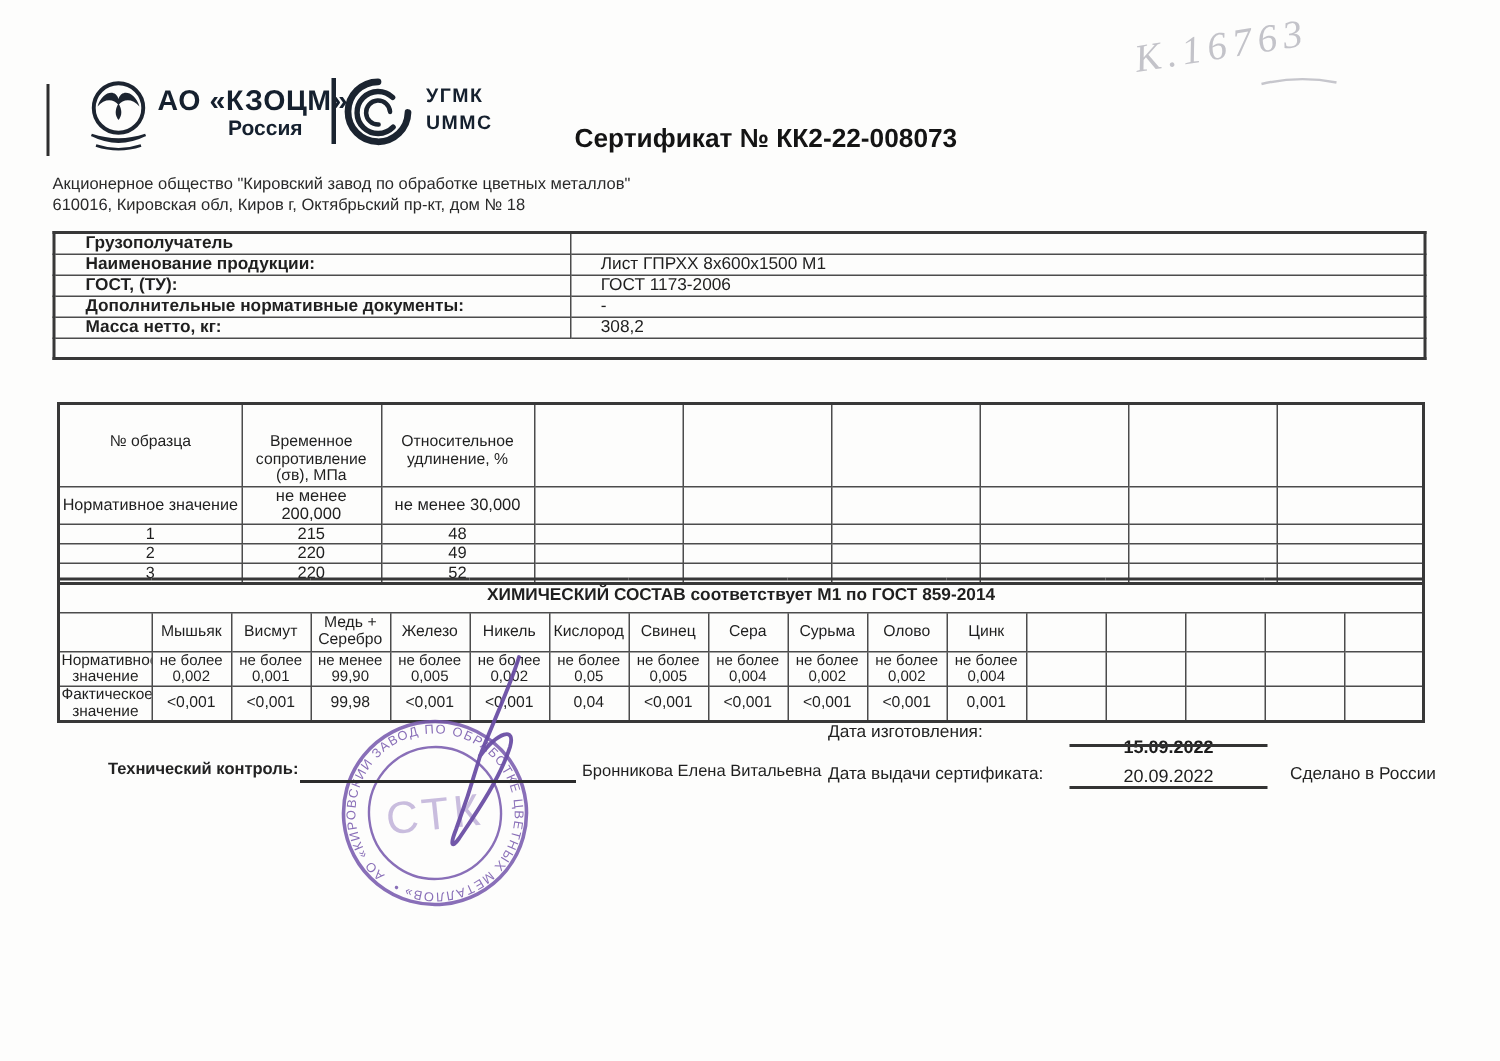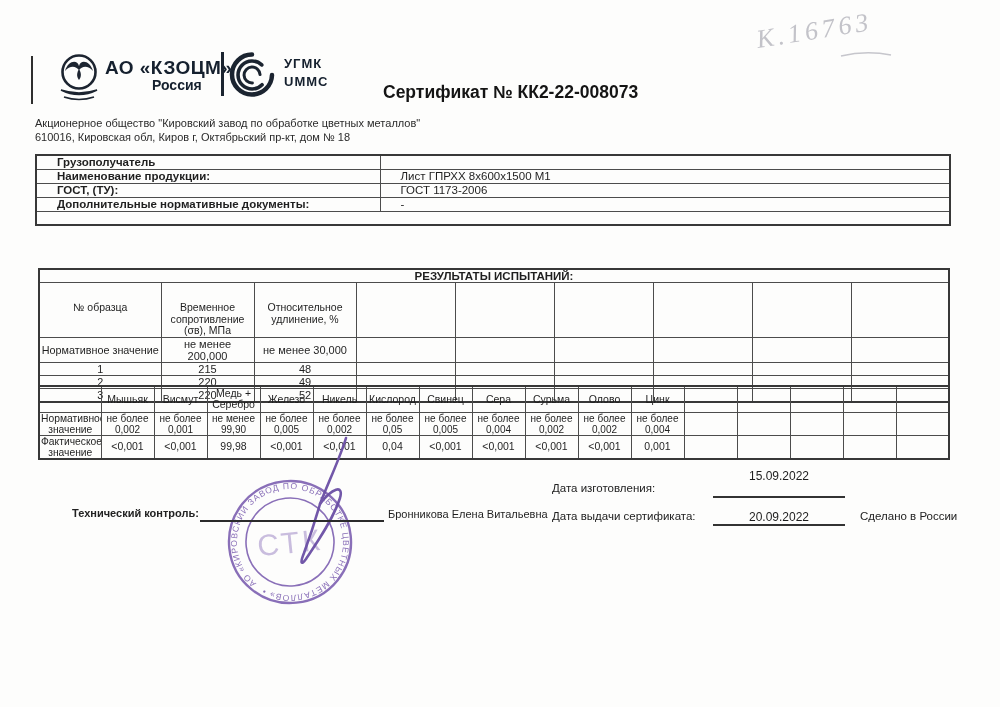--- a/index.html
+++ b/index.html
@@ -47,21 +47,21 @@
   #chem-table td.rowlbl { font-size:10.3px; }
   #chem-table td.norm { font-size:10px; }
 
   
   .ft-label { font-size:11.5px; color:#222; }
   .lab-manu  { left:552px; top:482px; }
   .lab-issue { left:552px; top:510px; }
   .made-in   { left:860px; top:510px; }
   .tech-ctrl { left:72px;  top:507px; font-weight:bold; font-size:11px; }
   .date-val  { width:128px; text-align:center; font-size:12px; color:#1d1d1d; }
-  .date-manu  { left:715px; top:469px; }
+  .date-manu  { left:715px; top:491px;font-weight:bold; }
   .date-issue { left:715px; top:510px; }
   .underline { height:2px; background:#333; }
   .ul-manu  { left:713px; top:496px; width:132px; }
   .ul-issue { left:713px; top:524px; width:132px; }
   .sig-line { left:200px; top:520px; width:184px; height:2px; background:#2b2b2b; }
   .inspector { left:388px; top:508px; font-size:11px; }
 
   .stamp-svg { left:224px; top:476px; opacity:.88; }
   .signature-svg { left:278px; top:428px; }
   .note-underline { left:840px; top:50px; }
@@ -123,42 +123,43 @@
         </tr>
         <tr>
           <td class="lbl">ГОСТ, (ТУ):</td>
           <td>ГОСТ 1173-2006</td>
         </tr>
         <tr>
           <td class="lbl">Дополнительные нормативные документы:</td>
           <td>-</td>
         </tr>
         <tr>
+          <td class="lbl">Масса нетто, кг:</td>
+          <td>308,2</td>
+        </tr>
+        <tr>
           <td class="empty-full" colspan="2"></td>
         </tr>
       </tbody>
     </table>
 
   <table id="results-table" class="grid">
       <colgroup>
         <col style="width: 122px;">
         <col style="width: 93px;">
         <col style="width: 102px;">
         <col style="width: 99px;">
         <col style="width: 99px;">
         <col style="width: 99px;">
         <col style="width: 99px;">
         <col style="width: 99px;">
         <col style="width: 98px;">
       </colgroup>
       <tbody id="results-body">
         <tr>
-          <td class="tbl-title" colspan="9">РЕЗУЛЬТАТЫ ИСПЫТАНИЙ:</td>
-        </tr>
-        <tr>
           <th>№ образца</th>
           <th>Временное сопротивление (σв), МПа</th>
           <th>Относительное удлинение, %</th>
           <th></th>
           <th></th>
           <th></th>
           <th></th>
           <th></th>
           <th></th>
         </tr>
@@ -223,20 +224,23 @@
         <col style="width: 53px;">
         <col style="width: 53px;">
         <col style="width: 53px;">
         <col style="width: 53px;">
         <col style="width: 53px;">
         <col style="width: 53px;">
         <col style="width: 53px;">
         <col style="width: 53px;">
       </colgroup>
       <tbody id="chem-body">
+        <tr>
+          <td class="tbl-title" colspan="17">ХИМИЧЕСКИЙ СОСТАВ  соответствует М1 по ГОСТ 859-2014</td>
+        </tr>
         <tr>
           <th></th>
           <th>Мышьяк</th>
           <th>Висмут</th>
           <th>Медь + Серебро</th>
           <th>Железо</th>
           <th>Никель</th>
           <th>Кислород</th>
           <th>Свинец</th>
           <th>Сера</th>

